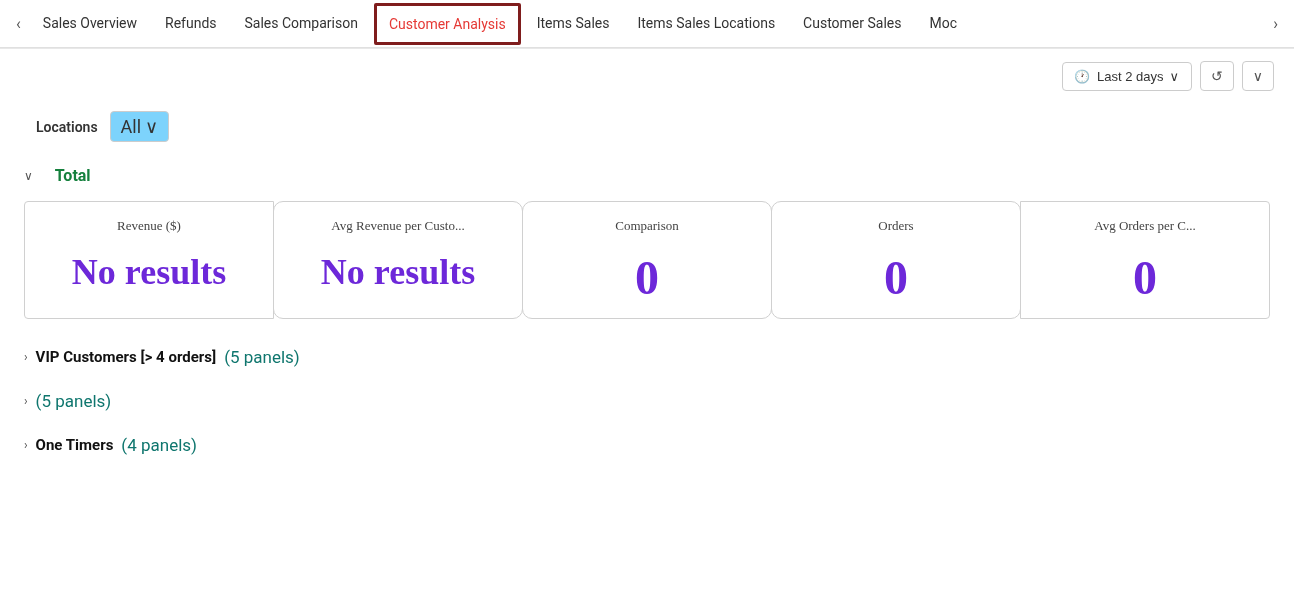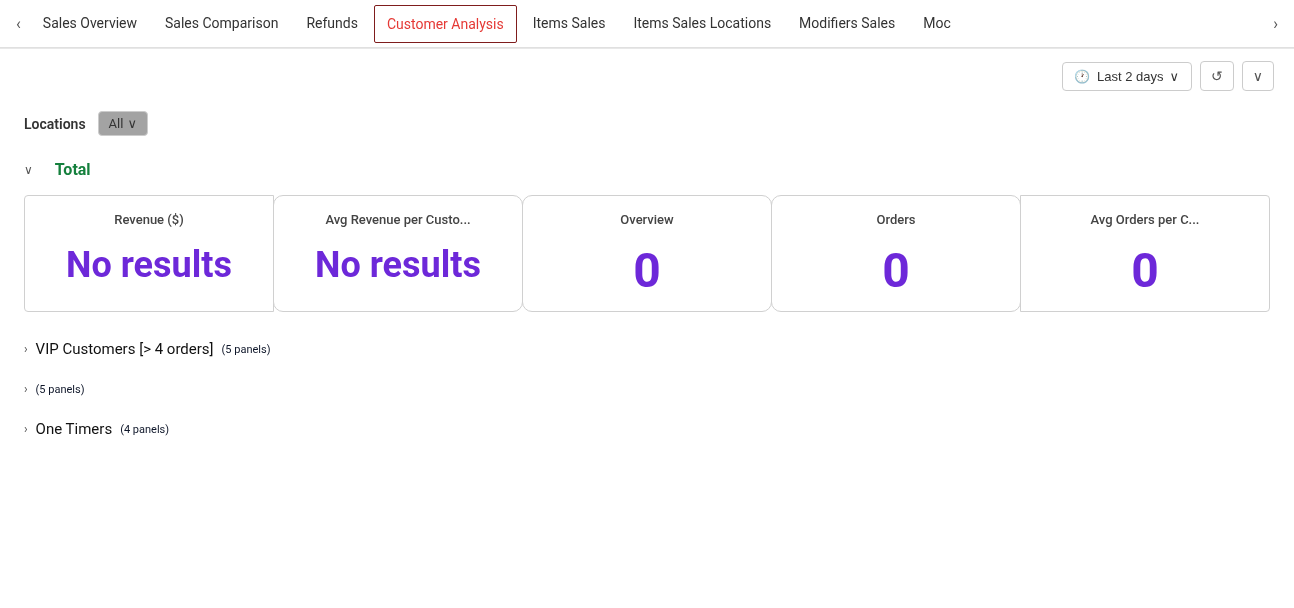--- a/index.html
+++ b/index.html
@@ -33,21 +33,21 @@
       padding: 8px 14px;
       cursor: pointer;
       white-space: nowrap;
       color: #333;
       font-size: 14px;
       border-bottom: 3px solid transparent;
       margin-bottom: -1px;
     }
     .nav-item.active-boxed {
       color: #e53935;
-      border: 1px solid #7f1d1d;
+      border: 3px solid #7f1d1d;
       border-radius: 2px;
       padding: 10px 12px;
       margin: 0 2px;
     }
 
     
     .top-toolbar {
       display: flex;
       justify-content: flex-end;
       align-items: center;
@@ -75,39 +75,39 @@
       color: #555;
       font-size: 14px;
       display: flex;
       align-items: center;
     }
 
     
     .filters-row {
       display: flex;
       align-items: center;
-      padding: 8px 24px 16px 24px;
+      padding: 8px 24px 16px 36px;
       gap: 12px;
     }
     .filter-label {
       font-weight: 600;
       font-size: 14px;
       color: #333;
     }
     .filter-dropdown {
       display: flex;
       align-items: center;
       gap: 4px;
       border: 1px solid #ccc;
       border-radius: 4px;
       padding: 4px 10px;
       cursor: pointer;
-      font-size: 13px;
-      color: #333;
-      background: #a3a3a3;
+      font-size: 18px;
+      color: #333;
+      background: #7dd3fc;
     }
 
     
     .section-header {
       display: flex;
       align-items: center;
       gap: 8px;
       padding: 8px 24px;
       cursor: pointer;
     }
@@ -121,20 +121,21 @@
       color: #15803d;
       margin-left: 14px;
     }
 
     
     .metrics-row {
       display: flex;
       gap: 0;
       padding: 8px 24px 16px 24px;
       margin-left: 0;
+      font-family: Liberation Serif, serif;
     }
     .metric-card {
       border: 1px solid #d0d0d0;
       border-radius: 10px;
       padding: 16px 20px;
       min-width: 200px;
       flex: 1;
       margin-right: -1px;
       background: #fff;
     }
@@ -164,50 +165,50 @@
       align-items: center;
       gap: 8px;
       padding: 12px 24px;
       cursor: pointer;
     }
     .collapsible-row .chevron-right {
       color: #555;
       font-size: 12px;
     }
     .collapsible-title {
-      font-weight: 400;
+      font-weight: 700;
       font-size: 15px;
       color: #111;
     }
     .collapsible-subtitle {
-      font-size: 11px;
-      color: #0f172a;
+      font-size: 17px;
+      color: #0f766e;
     }
 
     
     .divider {
       border: none;
       border-top: 1px solid #e8e8e8;
       margin: 0 0;
     }
   </style>
 </head>
 <body>
 
 <nav class="nav-bar">
   <span class="nav-arrow">‹</span>
   <div class="nav-items">
 
   <span class="nav-item">Sales Overview</span>
+      <span class="nav-item">Refunds</span>
       <span class="nav-item">Sales Comparison</span>
-      <span class="nav-item">Refunds</span>
       <span class="nav-item active-boxed">Customer Analysis</span>
       <span class="nav-item">Items Sales</span>
       <span class="nav-item">Items Sales Locations</span>
-      <span class="nav-item">Modifiers Sales</span>
+      <span class="nav-item">Customer Sales</span>
       <span class="nav-item">Moc</span>
     </div>
   <span class="nav-arrow">›</span>
 </nav>
 
 <hr class="divider">
 
 <div class="top-toolbar">
   <button class="date-filter-btn">
     <span>🕐</span>
@@ -239,21 +240,21 @@
 
 <div class="metric-card">
       <div class="metric-label">Revenue ($)</div>
       <div class="metric-value no-results">No results</div>
     </div>
     <div class="metric-card">
       <div class="metric-label">Avg Revenue per Custo...</div>
       <div class="metric-value no-results">No results</div>
     </div>
     <div class="metric-card">
-      <div class="metric-label">Overview</div>
+      <div class="metric-label">Comparison</div>
       <div class="metric-value">0</div>
     </div>
     <div class="metric-card">
       <div class="metric-label">Orders</div>
       <div class="metric-value">0</div>
     </div>
     <div class="metric-card">
       <div class="metric-label">Avg Orders per C...</div>
       <div class="metric-value">0</div>
     </div>

